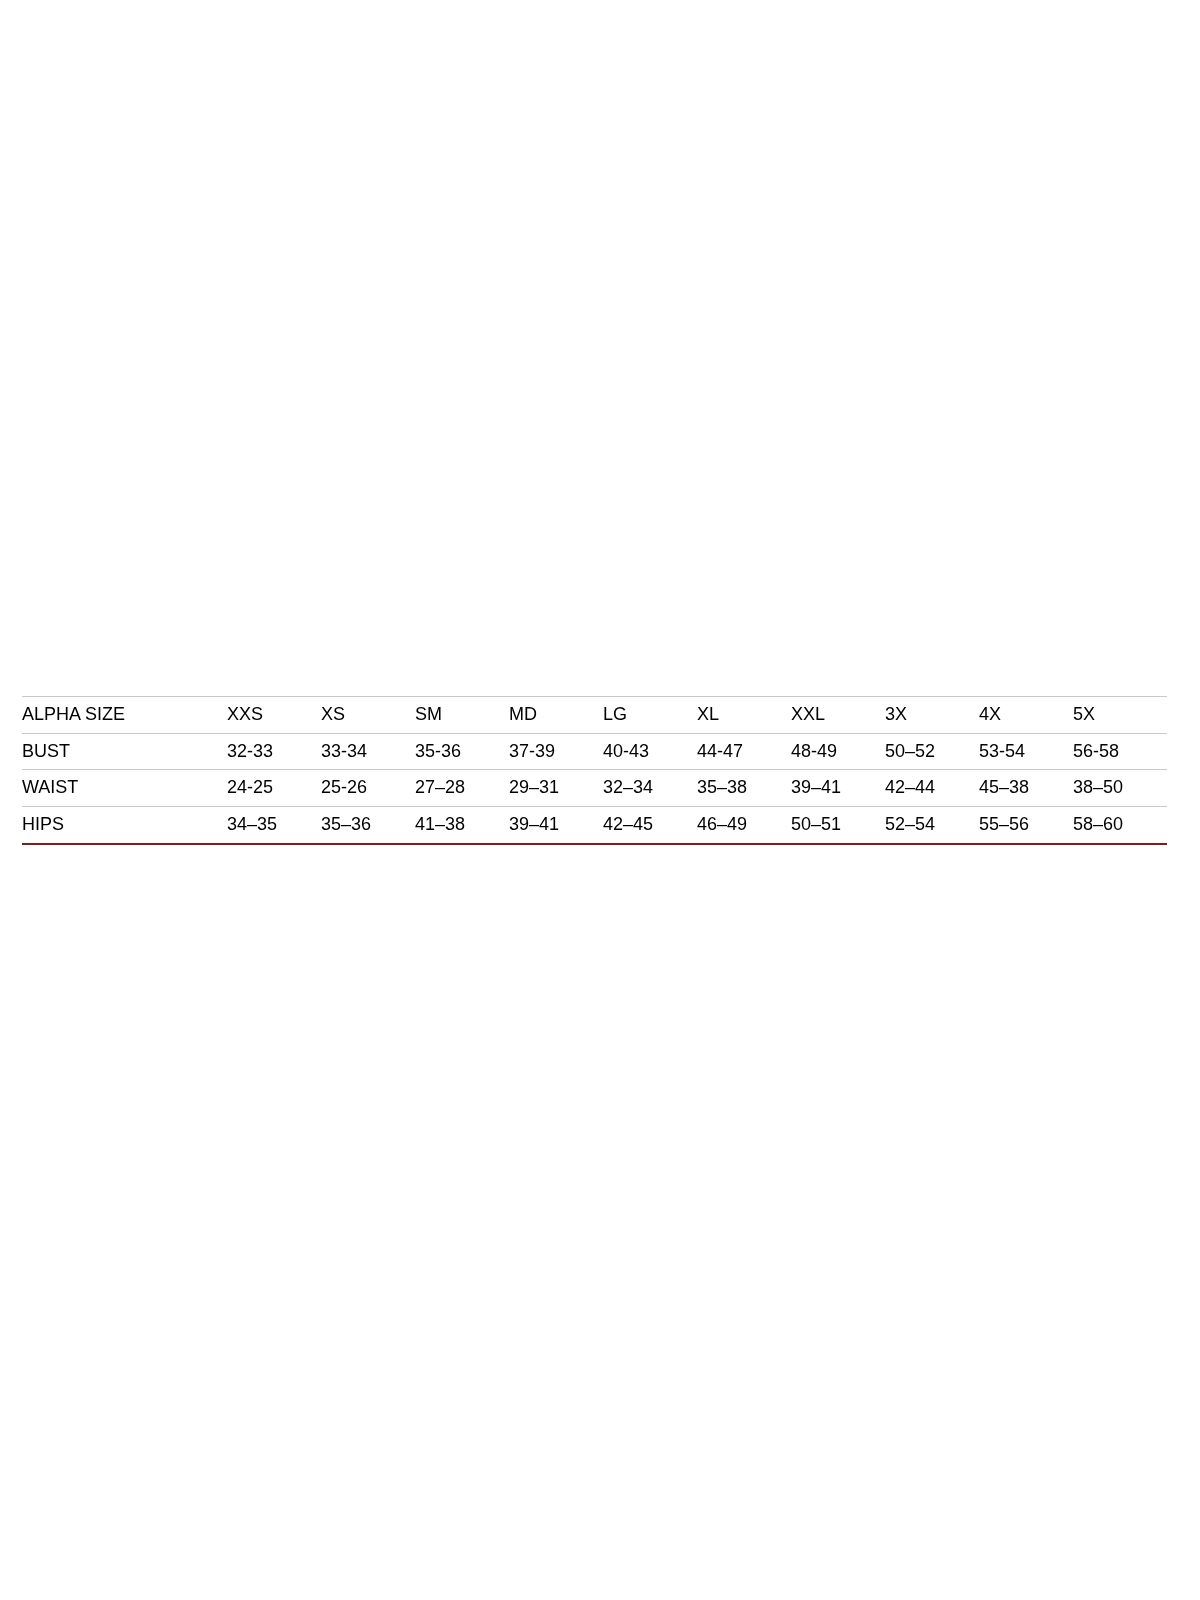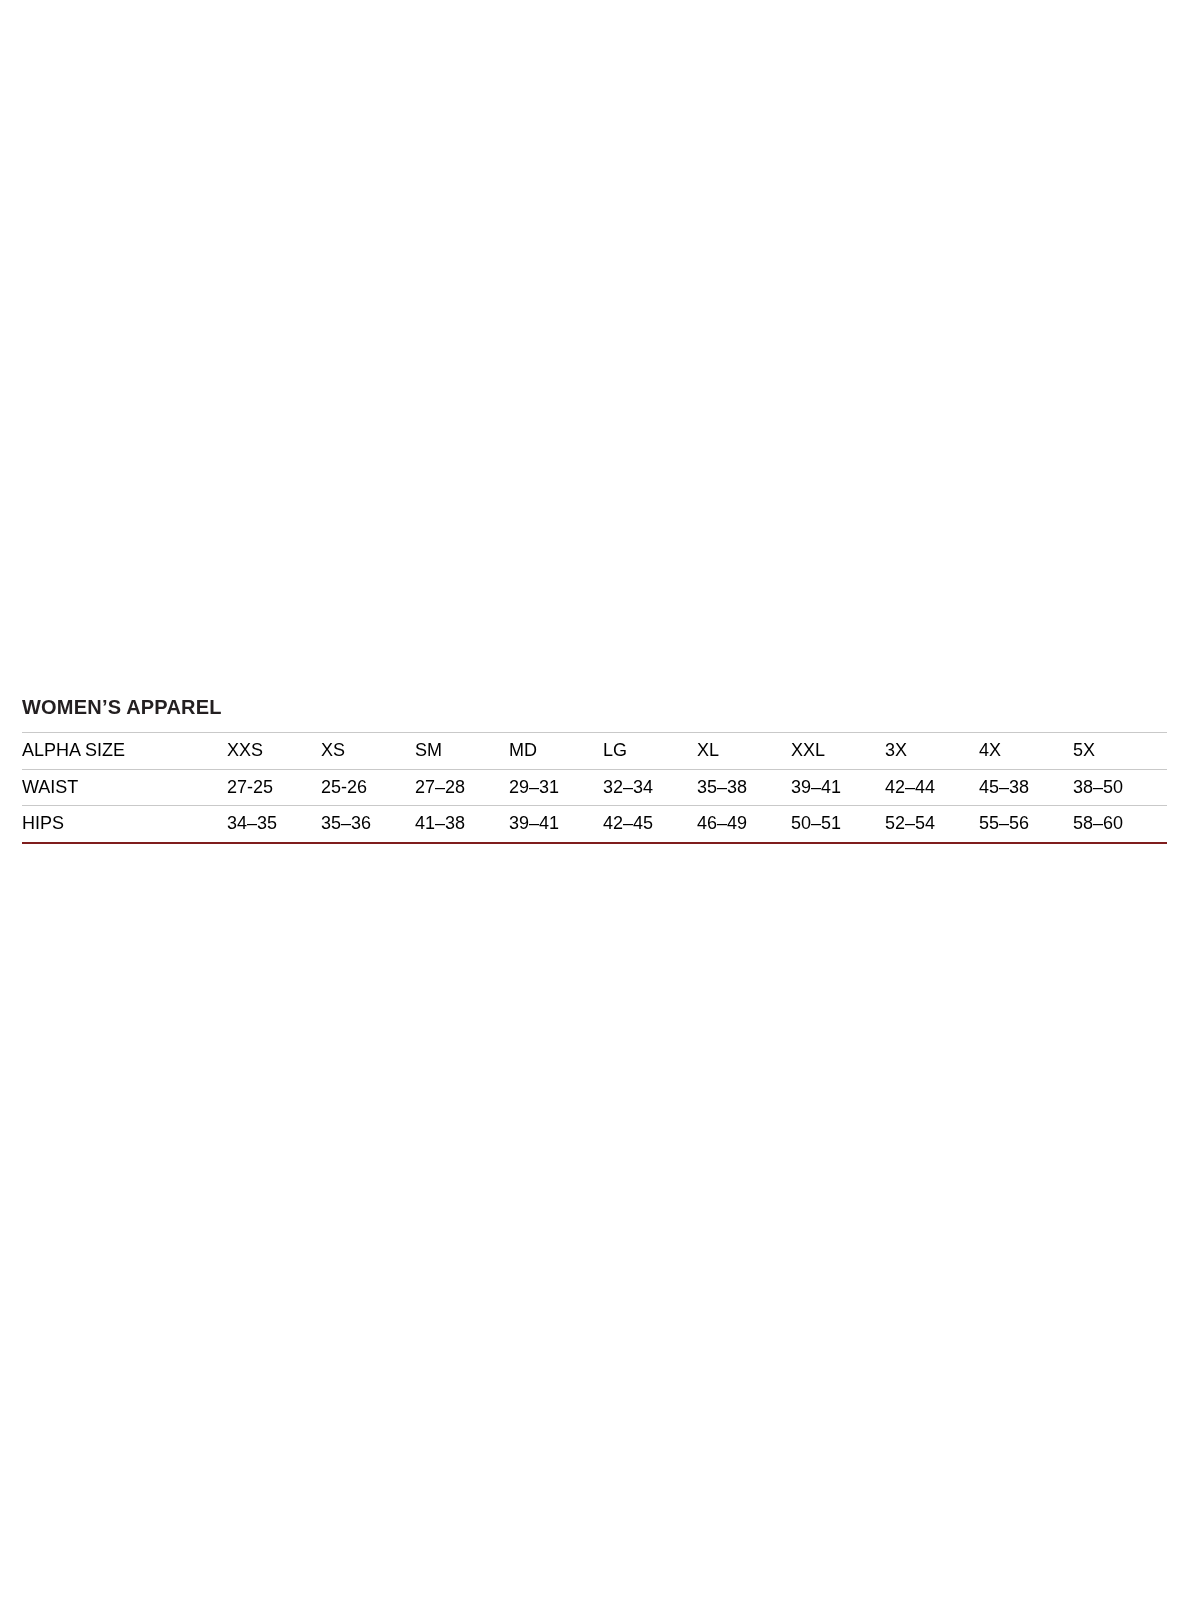--- a/index.html
+++ b/index.html
@@ -70,21 +70,20 @@
   tbody tr:last-child th,
   tbody tr:last-child td {
     border-bottom: 2px solid #7f1d1d;
   }
 </style>
 </head>
 <body>
 
 <div class="sizing-block">
 
-  <h2 class="section-title">WOMEN’S APPAREL</h2>
 
   <table class="size-table">
     <colgroup>
       <col class="label-col">
       <col class="data-col">
       <col class="data-col">
       <col class="data-col">
       <col class="data-col">
       <col class="data-col">
       <col class="data-col">
@@ -103,22 +102,35 @@
         <th class="data-cell" scope="col">LG</th>
         <th class="data-cell" scope="col">XL</th>
         <th class="data-cell" scope="col">XXL</th>
         <th class="data-cell" scope="col">3X</th>
         <th class="data-cell" scope="col">4X</th>
         <th class="data-cell" scope="col">5X</th>
       </tr>
     </thead>
     <tbody>
       <tr>
+        <th class="row-label" scope="row">BUST</th>
+        <td class="data-cell">32-33</td>
+        <td class="data-cell">33-34</td>
+        <td class="data-cell">35-36</td>
+        <td class="data-cell">37-39</td>
+        <td class="data-cell">40-43</td>
+        <td class="data-cell">44-47</td>
+        <td class="data-cell">48-49</td>
+        <td class="data-cell">50–52</td>
+        <td class="data-cell">53-54</td>
+        <td class="data-cell">56-58</td>
+      </tr>
+      <tr>
         <th class="row-label" scope="row">WAIST</th>
-        <td class="data-cell">27-25</td>
+        <td class="data-cell">24-25</td>
         <td class="data-cell">25-26</td>
         <td class="data-cell">27–28</td>
         <td class="data-cell">29–31</td>
         <td class="data-cell">32–34</td>
         <td class="data-cell">35–38</td>
         <td class="data-cell">39–41</td>
         <td class="data-cell">42–44</td>
         <td class="data-cell">45–38</td>
         <td class="data-cell">38–50</td>
       </tr>

